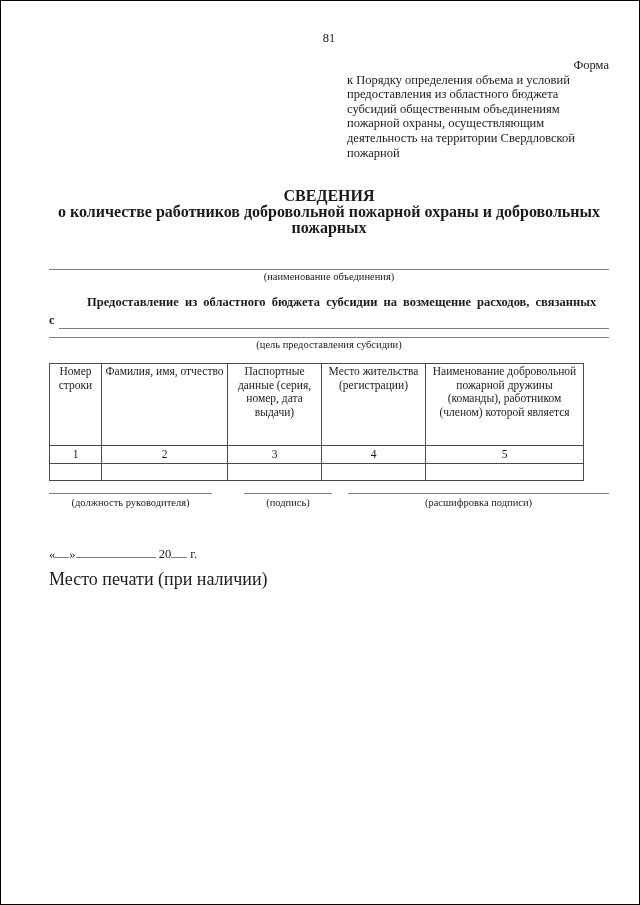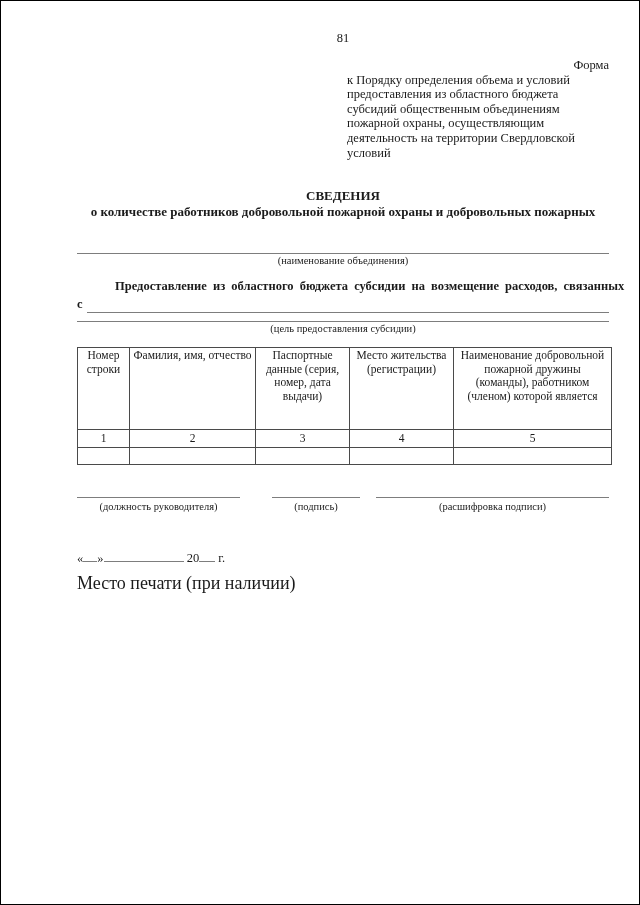--- a/index.html
+++ b/index.html
@@ -4,47 +4,47 @@
 <style>
   html,body { margin:0; padding:0; background:#ffffff; }
   .page {
     position:relative;
     width:640px; height:905px;
     box-sizing:border-box;
     background:#ffffff;
     border:1px solid #000000;
     font-family:"Liberation Serif", serif;
     color:#1b1b1b;
-    padding:30px 30px 0 76px;
+    padding:30px 30px 0 48px;
     overflow:hidden;
   }
   .page-number { text-align:center; font-size:12.5px; height:15px; margin-bottom:12px; }
   .header-row { display:flex; justify-content:space-between; align-items:flex-end;flex-direction:column; }
   .form-label { font-size:12.5px; line-height:14.6px; }
   .appendix { width:262px; font-size:12.5px; line-height:14.6px; }
-  .title-block { margin-top:28px; text-align:center; font-weight:bold; font-size:13px; line-height:16px; }
+  .title-block { margin-top:28px; text-align:center; font-weight:bold; font-size:16px; line-height:16px; }
   .fill-line { border-bottom:1px solid #7d7d7d; height:13px; }
   .caption { text-align:center; font-size:10.5px; line-height:13px; color:#222222; }
   .assoc-field { margin-top:20px; }
   .paragraph { margin-top:10px; font-size:12.5px; line-height:18px;font-weight:bold; }
   .par-line1 { padding-left:38px; word-spacing:3px; white-space:nowrap; }
   .par-line2 { display:flex; align-items:flex-end; }
   .par-line2 .prefix { padding-right:4px; }
   .par-line2 .fill-line { flex:1; height:15px; }
   .purpose-line { margin-top:8px; }
   .purpose-line .fill-line { height:0; }
   table.main-table { margin-top:12px; border-collapse:collapse; width:534px; table-layout:fixed; font-size:11.5px; }
   table.main-table th, table.main-table td {
     border:1px solid #4a4a4a; padding:1px 3px; vertical-align:top;
     text-align:center; font-weight:normal; line-height:13.5px; overflow:hidden;
   }
   tr.head-row { height:82px; }
   tr.num-row td { height:15px; line-height:15px; }
   tr.empty-row td { height:14px; }
-  .sig-row { display:flex; margin-top:32px; }
+  .sig-row { display:flex; margin-top:12px; }
   .sig-block1 { width:163px; margin-right:32px; }
   .sig-block2 { width:88px; margin-right:16px; }
   .sig-block3 { flex:1; }
   .sig-line { border-bottom:1px solid #7d7d7d; height:0; margin-bottom:2px; }
   .date-row { margin-top:36px; font-size:12.5px; }
   .gap { display:inline-block; border-bottom:1px solid #7d7d7d; height:12px; }
   .w14 { width:14px; } .w80 { width:80px; } .w16 { width:16px; }
   .seal-note { margin-top:7px; font-size:18px; }
 </style>
 </head>
@@ -55,21 +55,21 @@
   <div class="page-number">81</div>
 
   <div class="header-row">
     <div class="form-label">Форма</div>
     <div class="appendix">
       <div>к Порядку определения объема и условий</div>
       <div>предоставления из областного бюджета</div>
       <div>субсидий общественным объединениям</div>
       <div>пожарной охраны, осуществляющим</div>
       <div>деятельность на территории Свердловской</div>
-      <div>условий</div>
+      <div>пожарной</div>
     </div>
   </div>
 
   <div class="title-block">
     <div>СВЕДЕНИЯ</div>
     <div>о количестве работников добровольной пожарной охраны и добровольных пожарных</div>
   </div>
 
   <div class="assoc-field">
     <div class="fill-line"></div>

